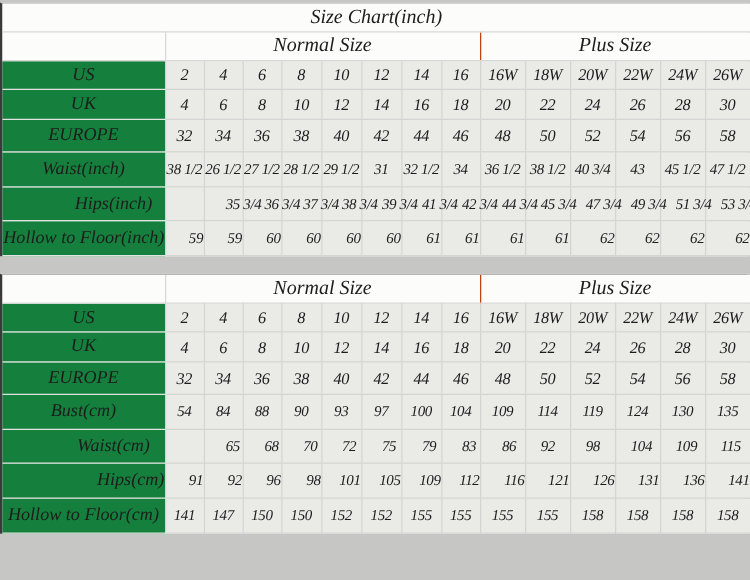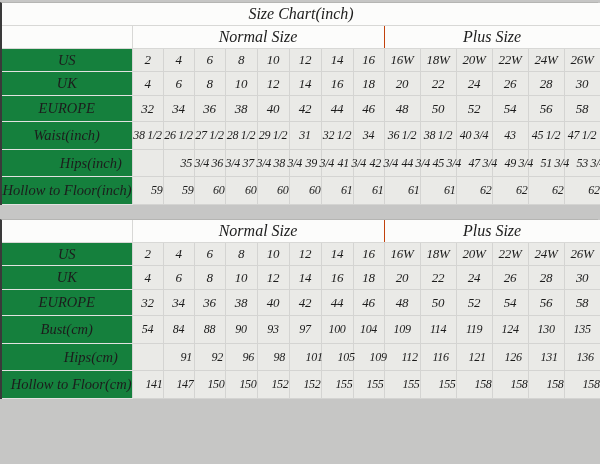--- a/index.html
+++ b/index.html
@@ -310,20 +310,37 @@
             <td class="data-cell">100</td>
             <td class="data-cell">104</td>
             <td class="data-cell">109</td>
             <td class="data-cell">114</td>
             <td class="data-cell">119</td>
             <td class="data-cell">124</td>
             <td class="data-cell">130</td>
             <td class="data-cell">135</td>
           </tr>
           <tr>
+            <td class="label-cell">Waist(cm)</td>
+            <td class="data-cell">65</td>
+            <td class="data-cell">68</td>
+            <td class="data-cell">70</td>
+            <td class="data-cell">72</td>
+            <td class="data-cell">75</td>
+            <td class="data-cell">79</td>
+            <td class="data-cell">83</td>
+            <td class="data-cell">86</td>
+            <td class="data-cell">92</td>
+            <td class="data-cell">98</td>
+            <td class="data-cell">104</td>
+            <td class="data-cell">109</td>
+            <td class="data-cell">115</td>
+            <td class="data-cell">121</td>
+          </tr>
+          <tr>
             <td class="label-cell">Hips(cm)</td>
             <td class="data-cell">91</td>
             <td class="data-cell">92</td>
             <td class="data-cell">96</td>
             <td class="data-cell">98</td>
             <td class="data-cell">101</td>
             <td class="data-cell">105</td>
             <td class="data-cell">109</td>
             <td class="data-cell">112</td>
             <td class="data-cell">116</td>

